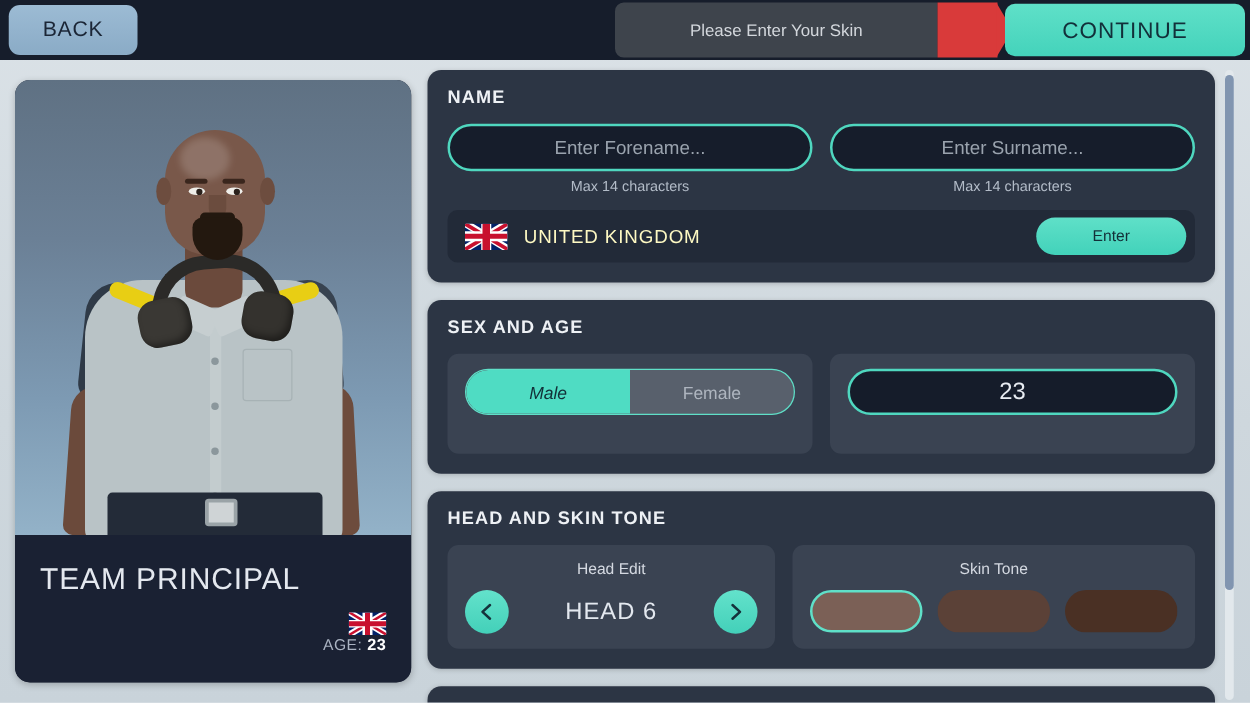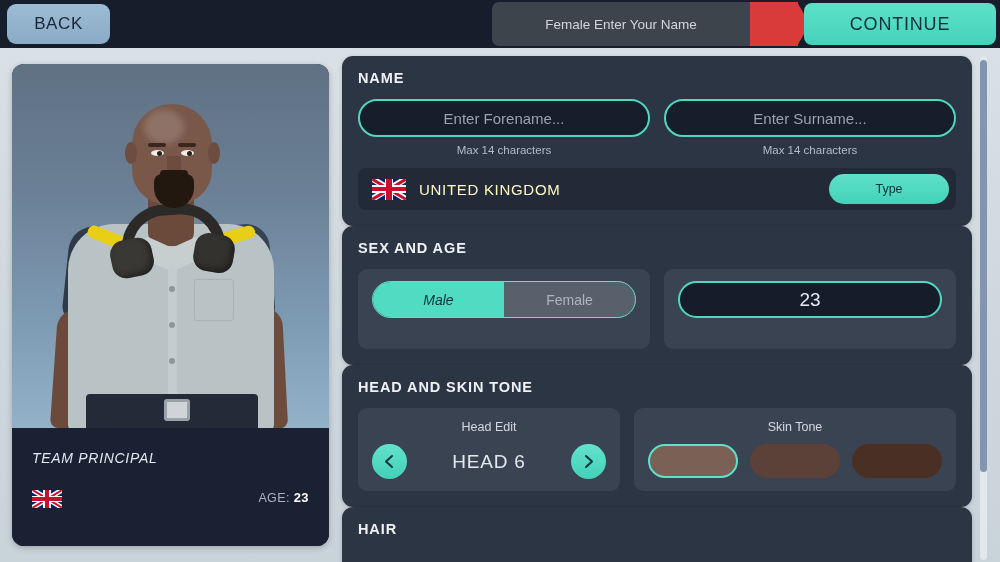--- a/index.html
+++ b/index.html
@@ -239,25 +239,25 @@
     border-radius: 3px;
   }
 
   .char-info {
     position: absolute; left: 0; bottom: 0;
     width: 317px; height: 118px;
     background: #1a2133;
     padding: 22px 20px 0 20px;
   }
   .char-role {
-    color: #e4e8ef; font-size: 14px; letter-spacing: 0.7px; font-style: italic;
+    color: #e4e8ef; font-size: 24px; letter-spacing: 0.7px;
   }
   .char-row {
     position: absolute; left: 20px; right: 20px; top: 62px;
-    display: flex; align-items: flex-start; justify-content: space-between;
+    display: flex; align-items: flex-end; justify-content: space-between; flex-direction: column;
   }
   .char-age { color: #aab3c2; font-size: 12.5px; letter-spacing: 0.4px; }
   .char-age b { color: #fff; font-weight: bold; font-size: 13px; }
 
   
   .uk-flag {
     position: relative; display: inline-block;
     background: #012169; overflow: hidden;
     border-radius: 1px;
   }
@@ -278,21 +278,21 @@
   
   .right-col {
     position: absolute; left: 342px; top: 56px;
     width: 630px; height: 506px;
   }
 
   .panel {
     background: #2c3544;
     border-radius: 11px;
     padding: 14px 16px 16px 16px;
-    margin-bottom: 0;
+    margin-bottom: 14px;
     box-shadow: 0 1px 4px rgba(0,0,0,0.18);
   }
   .panel-title {
     color: #eef1f5;
     font-size: 14.5px;
     font-weight: bold;
     letter-spacing: 0.9px;
     margin-bottom: 13px;
   }
 
@@ -419,21 +419,21 @@
 </style>
 </head>
 <body>
 
 <div id="app">
 
   <div class="topbar">
     <button class="back-btn">BACK</button>
 
     <div class="prompt-wrap">
-      <div class="prompt-box">Female Enter Your Name</div>
+      <div class="prompt-box">Please Enter Your Skin</div>
       <div class="prompt-arrow"></div>
     </div>
 
     <button class="continue-btn">CONTINUE</button>
   </div>
 
   <div class="char-card">
     <div class="char-portrait">
       <div class="fig">
         <div class="sleeve-l"></div>
@@ -511,21 +511,21 @@
           <i class="uk-d1 uk-dw"></i>
             <i class="uk-d2 uk-dw"></i>
           <i class="uk-d1 uk-dr"></i>
             <i class="uk-d2 uk-dr"></i>
           <i class="uk-cw-h"></i>
             <i class="uk-cw-v"></i>
           <i class="uk-cr-h"></i>
             <i class="uk-cr-v"></i>
         </span>
         <span class="nation-name">UNITED KINGDOM</span>
-        <button class="edit-btn">Type</button>
+        <button class="edit-btn">Enter</button>
       </div>
     </div>
 
     <div class="panel">
       <div class="panel-title">SEX AND AGE</div>
       <div class="row2">
         <div class="col subbox">
           <div class="sex-toggle">
             <div class="sex-opt on">Male</div>
             <div class="sex-opt off">Female</div>

